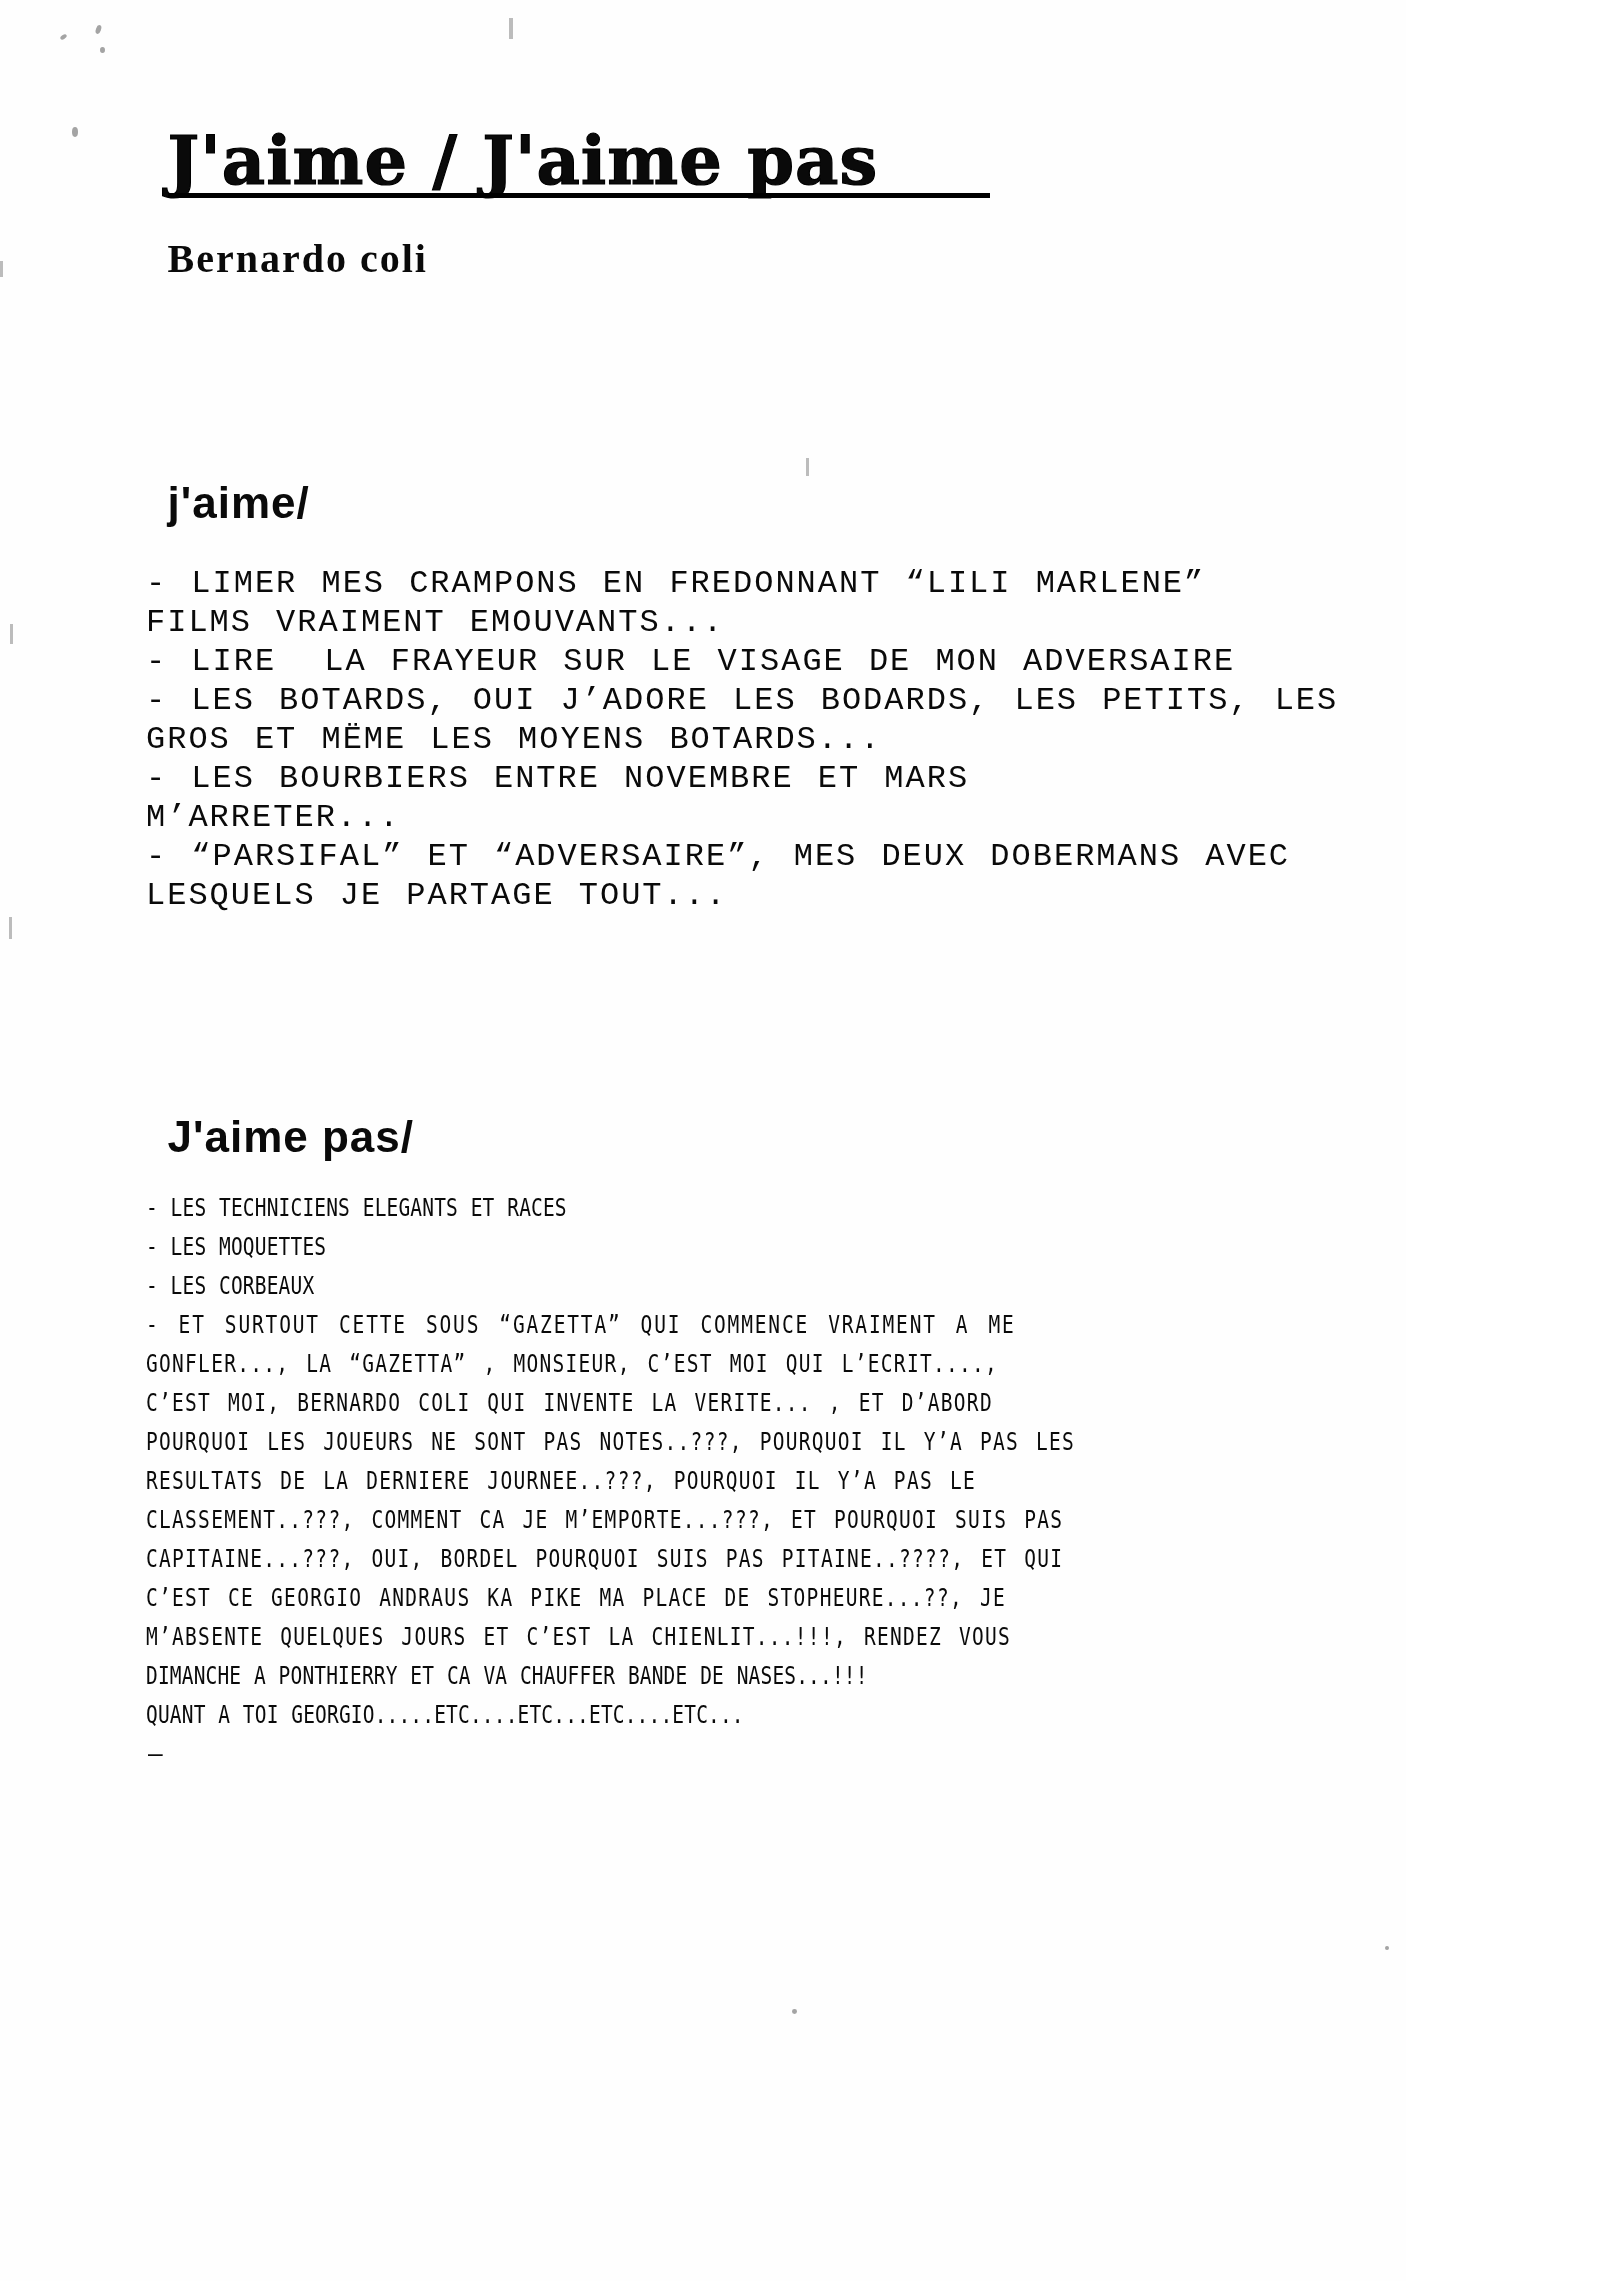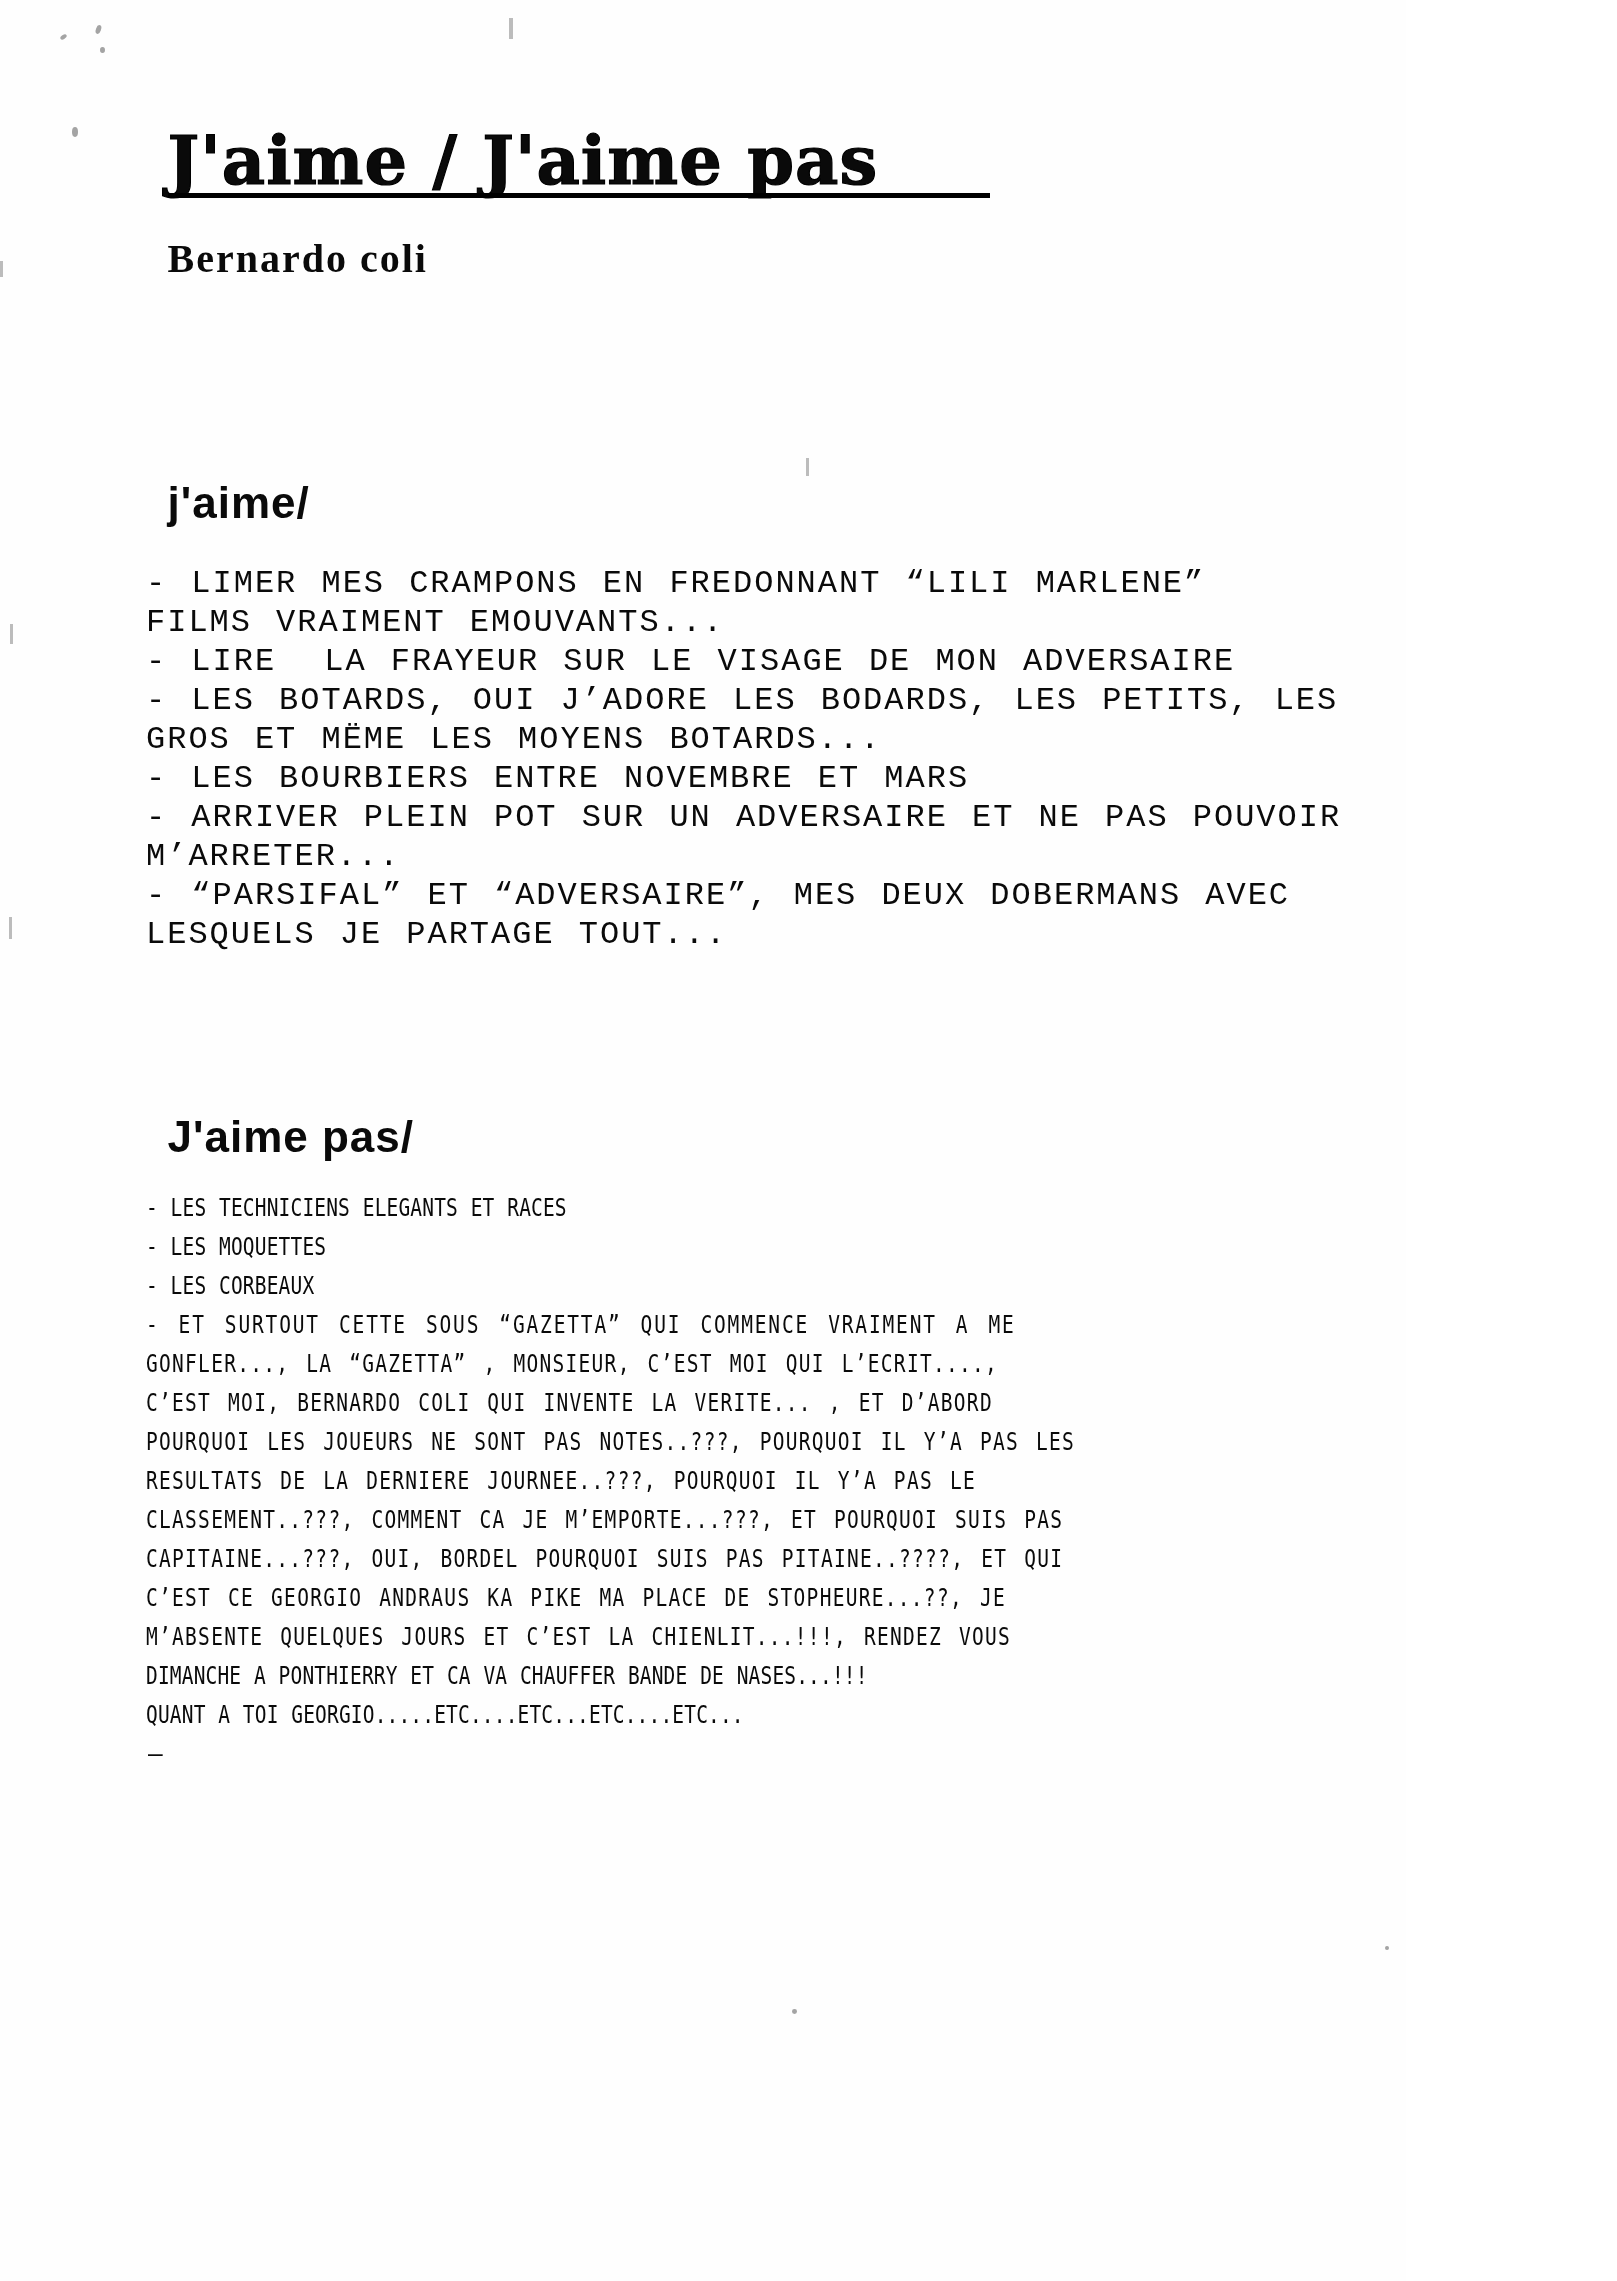--- a/index.html
+++ b/index.html
@@ -164,21 +164,20 @@
 
     <div class="sec-head h-aime">j'aime/</div>
 
     <div class="block b-aime">
       <p class="ln">- LIMER MES CRAMPONS EN FREDONNANT “LILI MARLENE”</p>
       <p class="ln">FILMS VRAIMENT EMOUVANTS...</p>
       <p class="ln">- LIRE  LA FRAYEUR SUR LE VISAGE DE MON ADVERSAIRE</p>
       <p class="ln">- LES BOTARDS, OUI J’ADORE LES BODARDS, LES PETITS, LES</p>
       <p class="ln">GROS ET MËME LES MOYENS BOTARDS...</p>
       <p class="ln">- LES BOURBIERS ENTRE NOVEMBRE ET MARS</p>
-      <p class="ln">- ARRIVER PLEIN POT SUR UN ADVERSAIRE ET NE PAS POUVOIR</p>
       <p class="ln">M’ARRETER...</p>
       <p class="ln">- “PARSIFAL” ET “ADVERSAIRE”, MES DEUX DOBERMANS AVEC</p>
       <p class="ln">LESQUELS JE PARTAGE TOUT...</p>
     </div>
 
     <div class="sec-head h-aimepas">J'aime pas/</div>
 
     <div class="block b-aimepas">
       <p class="ln">- LES TECHNICIENS ELEGANTS ET RACES</p>
       <p class="ln">- LES MOQUETTES</p>

